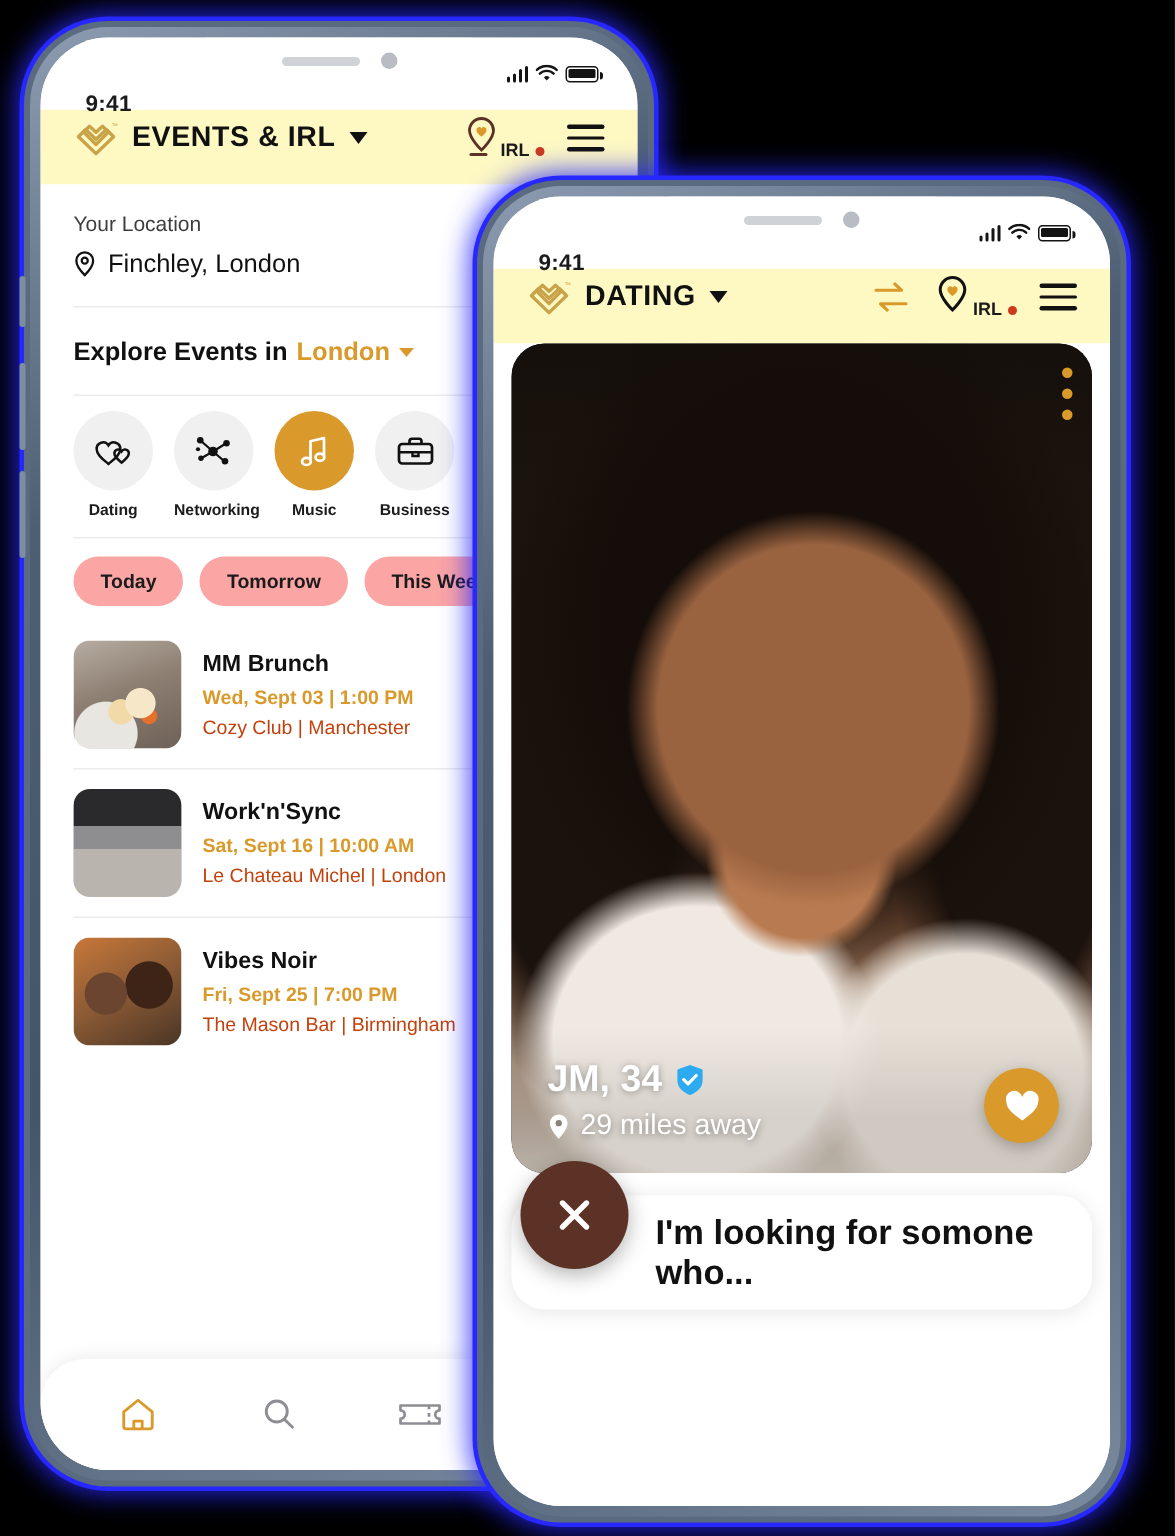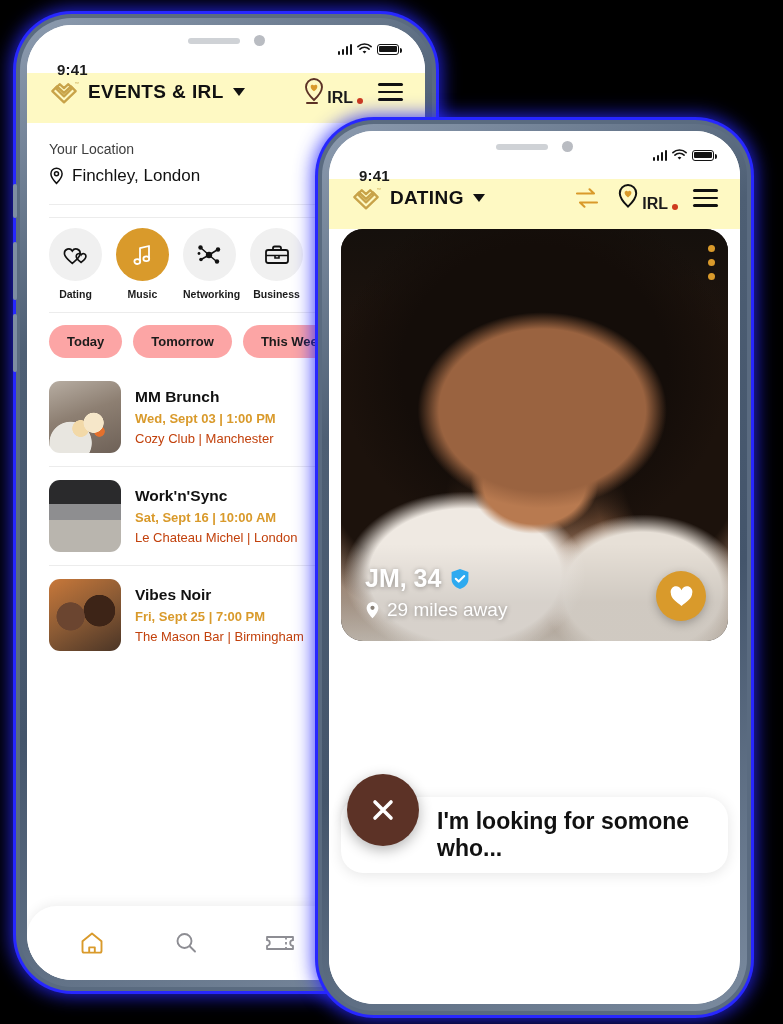--- a/index.html
+++ b/index.html
@@ -50,21 +50,21 @@
   .batt i{position:absolute;inset:1.3px;background:#141414;border-radius:1px;display:block;}
 
   
   .appbar { display:flex; align-items:center; padding:4px 22px 16px 22px; background:#fef9c3; }
   .logo { width:30px; height:26px; position:relative; flex:0 0 auto; }
   .brand { font-size:19px; font-weight:800; letter-spacing:.4px; color:#111; margin-left:9px; }
   .caret { width:0;height:0;border-left:6px solid transparent;border-right:6px solid transparent;
            border-top:8px solid #111; margin-left:9px; }
   .appbar-right { margin-left:auto; display:flex; align-items:center; gap:15px; }
   .irl-wrap { position:relative; display:flex; align-items:flex-end; }
-  .irl-label { font-size:16px; font-weight:700; color:#1b1b1b; margin-left:1px; }
+  .irl-label { font-size:12px; font-weight:700; color:#1b1b1b; margin-left:1px; }
   .reddot { width:6px;height:6px;border-radius:50%;background:#cf3a1c;margin-left:4px;margin-bottom:3px;}
   .burger { display:flex; flex-direction:column; gap:5px; }
   .burger i { display:block; width:25px; height:2.6px; background:#111; border-radius:2px; }
 
   
   .lp-body { background:#fff; height:100%; }
   .sect { padding:16px 22px 14px 22px; }
   .divider { height:1px; background:#ececec; margin:0 22px; }
   .lbl-mini { font-size:14px; color:#3d3d3d; }
   .loc-row { display:flex; align-items:center; gap:8px; margin-top:9px; }
@@ -92,21 +92,21 @@
   .ev-when  { font-size:13px; font-weight:700; color:#d99a2b; margin-top:5px; }
   .ev-where { font-size:13px; color:#c2410c; margin-top:5px; }
 
   .tabbar-l { position:absolute; left:0; right:0; bottom:0; height:74px; background:#fff;
               border-radius:30px 30px 45px 45px; box-shadow:0 -2px 12px rgba(0,0,0,.07);
               display:flex; align-items:center; padding:0 18px; }
   .tabbar-l .tb { flex:0 0 94px; display:flex; justify-content:center; align-items:center; height:44px; }
 
   
   .rp-body { position:relative; height:100%; background:#fff; }
-  .card { position:absolute; left:12px; right:12px; top:0; height:412px; border-radius:22px;
+  .card { position:absolute; left:12px; right:12px; top:0; height:553px; border-radius:22px;
           overflow:hidden; background:#1a1412; }
   .card .photo { position:absolute; inset:0; }
   .dots3 { position:absolute; right:13px; top:16px; display:flex; flex-direction:column; gap:7px; }
   .dots3 i { width:7px;height:7px;border-radius:50%;background:#d99a2b;display:block; }
   .card-foot { position:absolute; left:0; right:0; bottom:0; padding:20px 22px 20px 24px;
                display:flex; align-items:flex-end;
                background:linear-gradient(transparent, rgba(0,0,0,.10) 60%); }
   .nm { font-size:25px; font-weight:800; color:#fff; display:flex; align-items:center; gap:9px;
         text-shadow:0 1px 5px rgba(0,0,0,.35); }
   .verified { width:20px;height:22px;flex:0 0 auto; }
@@ -200,62 +200,69 @@
             <svg width="15" height="18" viewBox="0 0 15 18">
               <path d="M7.5 1.2a5.6 5.6 0 0 1 5.6 5.6c0 4-5.6 9.6-5.6 9.6S1.9 10.8 1.9 6.8A5.6 5.6 0 0 1 7.5 1.2z" fill="none" stroke="#111" stroke-width="1.5"></path>
               <circle cx="7.5" cy="6.8" r="2" fill="none" stroke="#111" stroke-width="1.5"></circle>
             </svg>
             <span class="loc-name">Finchley, London</span>
           </div>
         </div>
 
         <div class="divider"></div>
 
+        <div class="sect" style="padding-top:20px;padding-bottom:6px;">
+          <div class="explore">
+            <span>Explore Events in</span>
+            <span class="city">London</span>
+            <span class="caret-sm"></span>
+          </div>
+        </div>
 
         <div class="divider" style="margin-top:12px;"></div>
 
         <div class="cats">
           <div class="cat">
             <div class="bubble">
               <svg width="28" height="24" viewBox="0 0 30 26">
                 <path d="M11 22C7.5 19 2.5 15.6 2.5 11.3A4.6 4.6 0 0 1 11 8.6a4.6 4.6 0 0 1 8.5 2.7C19.5 15.6 14.5 19 11 22z" fill="none" stroke="#111" stroke-width="1.8"></path>
                 <path d="M20.5 21c-2.1-1.8-5.2-3.9-5.2-6.5a2.8 2.8 0 0 1 5.2-1.6 2.8 2.8 0 0 1 5.2 1.6c0 2.6-3.1 4.7-5.2 6.5z" fill="none" stroke="#111" stroke-width="1.8"></path>
               </svg>
             </div>
             <div class="cname">Dating</div>
-          </div>
-
-          <div class="cat active">
-            <div class="bubble">
-              <svg width="26" height="26" viewBox="0 0 26 26">
-                <path d="M10 19.5V6.2l9-2.2v12.6" fill="none" stroke="#fff" stroke-width="1.8" stroke-linejoin="round"></path>
-                <ellipse cx="7.3" cy="19.6" rx="2.9" ry="2.4" fill="none" stroke="#fff" stroke-width="1.8"></ellipse>
-                <ellipse cx="16.3" cy="16.8" rx="2.9" ry="2.4" fill="none" stroke="#fff" stroke-width="1.8"></ellipse>
-              </svg>
-            </div>
-            <div class="cname">Music</div>
           </div>
 
           <div class="cat">
             <div class="bubble">
               <svg width="28" height="26" viewBox="0 0 28 26">
                 <g stroke="#111" stroke-width="1.5" fill="none">
                   <path d="M13 13 5 6M13 13l8-5M13 13l7 6M13 13 6 17"></path>
                 </g>
                 <g fill="#111">
                   <circle cx="13" cy="13" r="3.2"></circle>
                     <circle cx="4.5" cy="5.5" r="2.2"></circle>
                   <circle cx="22" cy="7.5" r="2.2"></circle>
                     <circle cx="21" cy="19.5" r="2.2"></circle>
                   <circle cx="5" cy="17.5" r="1.8"></circle>
                     <circle cx="3" cy="11.5" r="1.4"></circle>
                 </g>
               </svg>
             </div>
             <div class="cname">Networking</div>
+          </div>
+
+          <div class="cat active">
+            <div class="bubble">
+              <svg width="26" height="26" viewBox="0 0 26 26">
+                <path d="M10 19.5V6.2l9-2.2v12.6" fill="none" stroke="#fff" stroke-width="1.8" stroke-linejoin="round"></path>
+                <ellipse cx="7.3" cy="19.6" rx="2.9" ry="2.4" fill="none" stroke="#fff" stroke-width="1.8"></ellipse>
+                <ellipse cx="16.3" cy="16.8" rx="2.9" ry="2.4" fill="none" stroke="#fff" stroke-width="1.8"></ellipse>
+              </svg>
+            </div>
+            <div class="cname">Music</div>
           </div>
 
           <div class="cat">
             <div class="bubble">
               <svg width="28" height="26" viewBox="0 0 28 26">
                 <rect x="3" y="8" width="22" height="13" rx="2.2" fill="none" stroke="#111" stroke-width="1.8"></rect>
                 <path d="M10 8V6.2a1.7 1.7 0 0 1 1.7-1.7h4.6A1.7 1.7 0 0 1 18 6.2V8" fill="none" stroke="#111" stroke-width="1.8"></path>
                 <path d="M3 13.5h22M12 13.5v2.5h4v-2.5" fill="none" stroke="#111" stroke-width="1.6"></path>
               </svg>
             </div>

